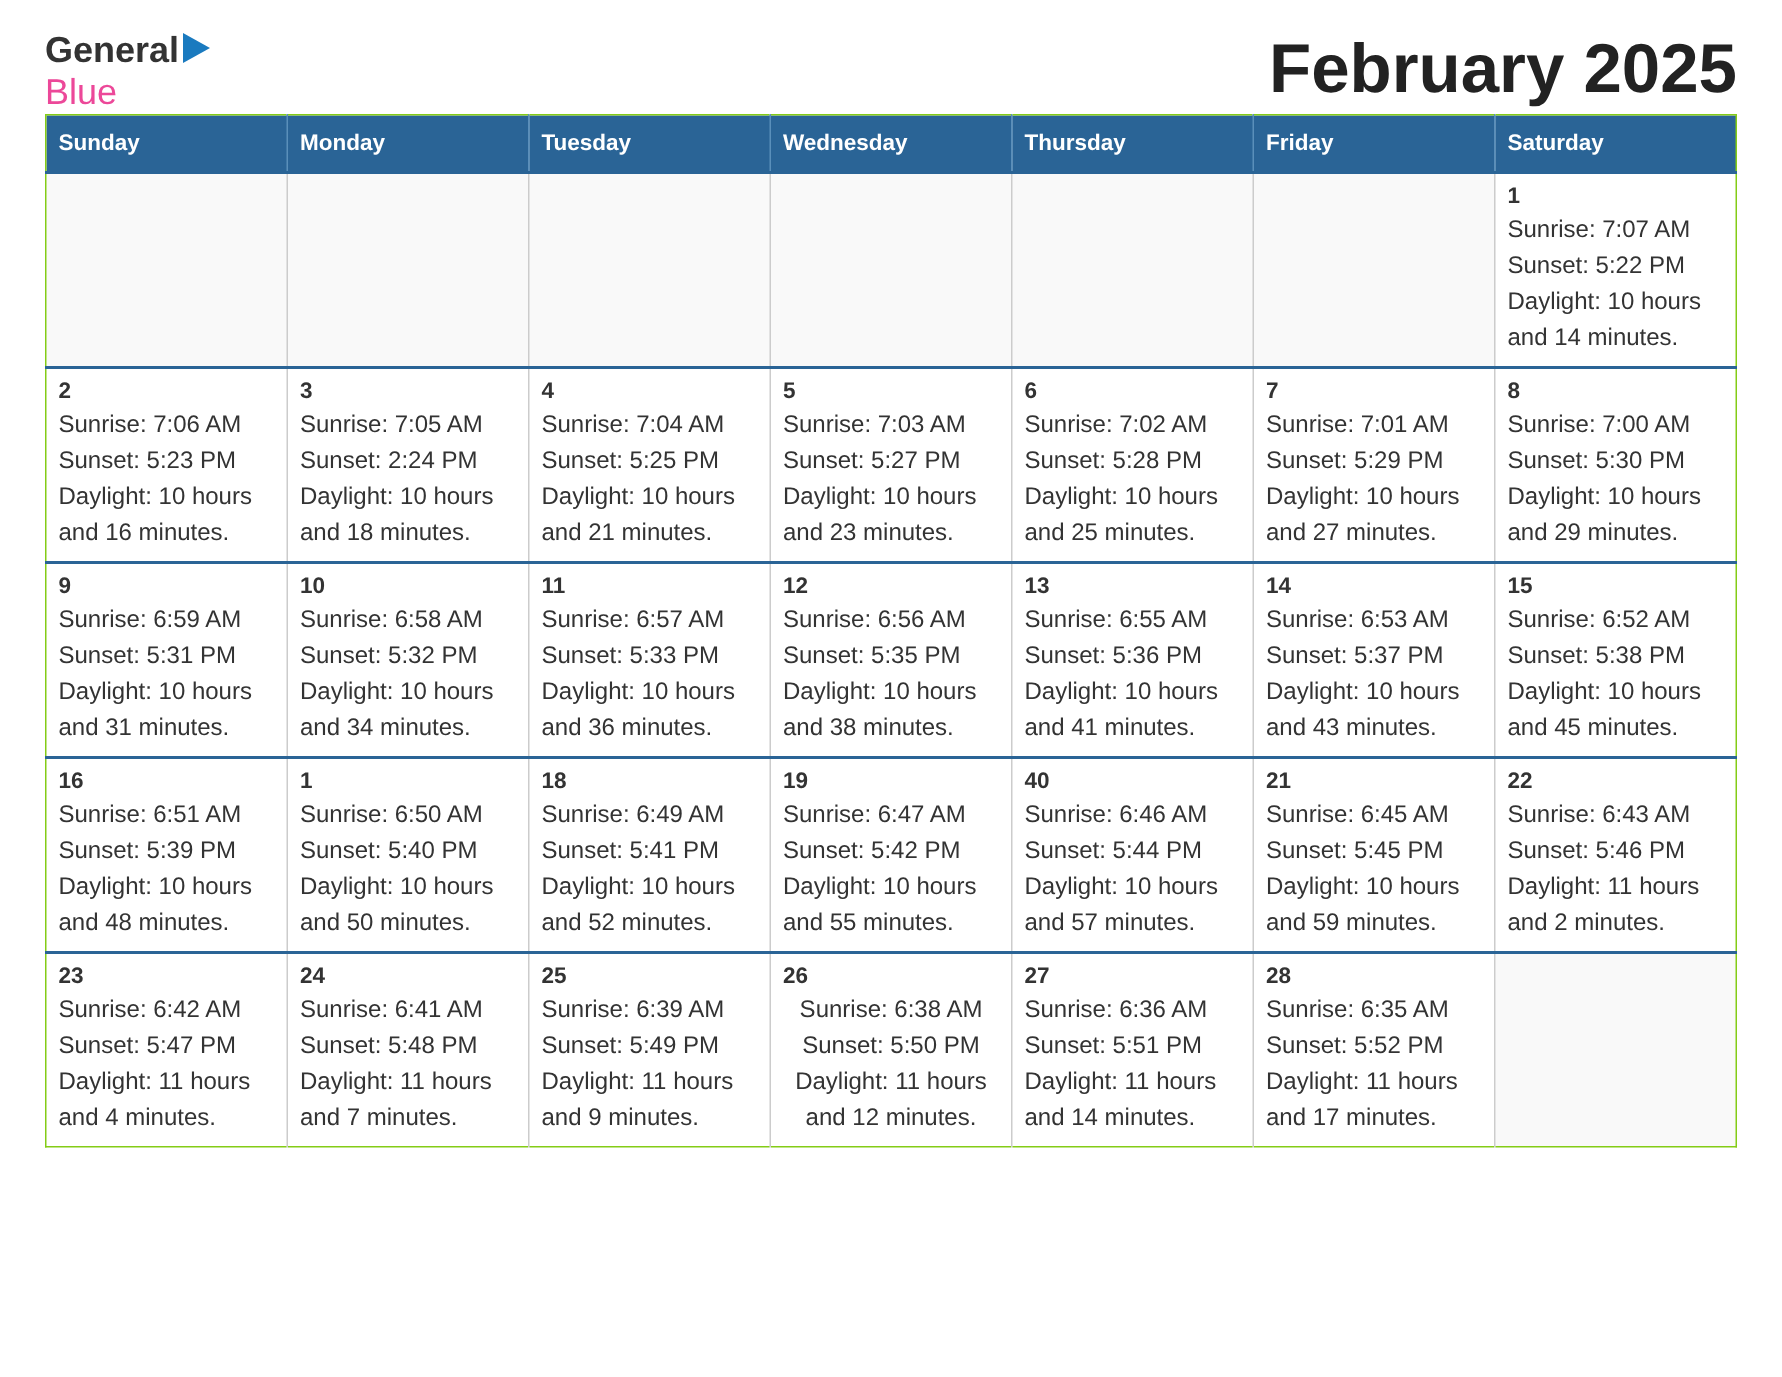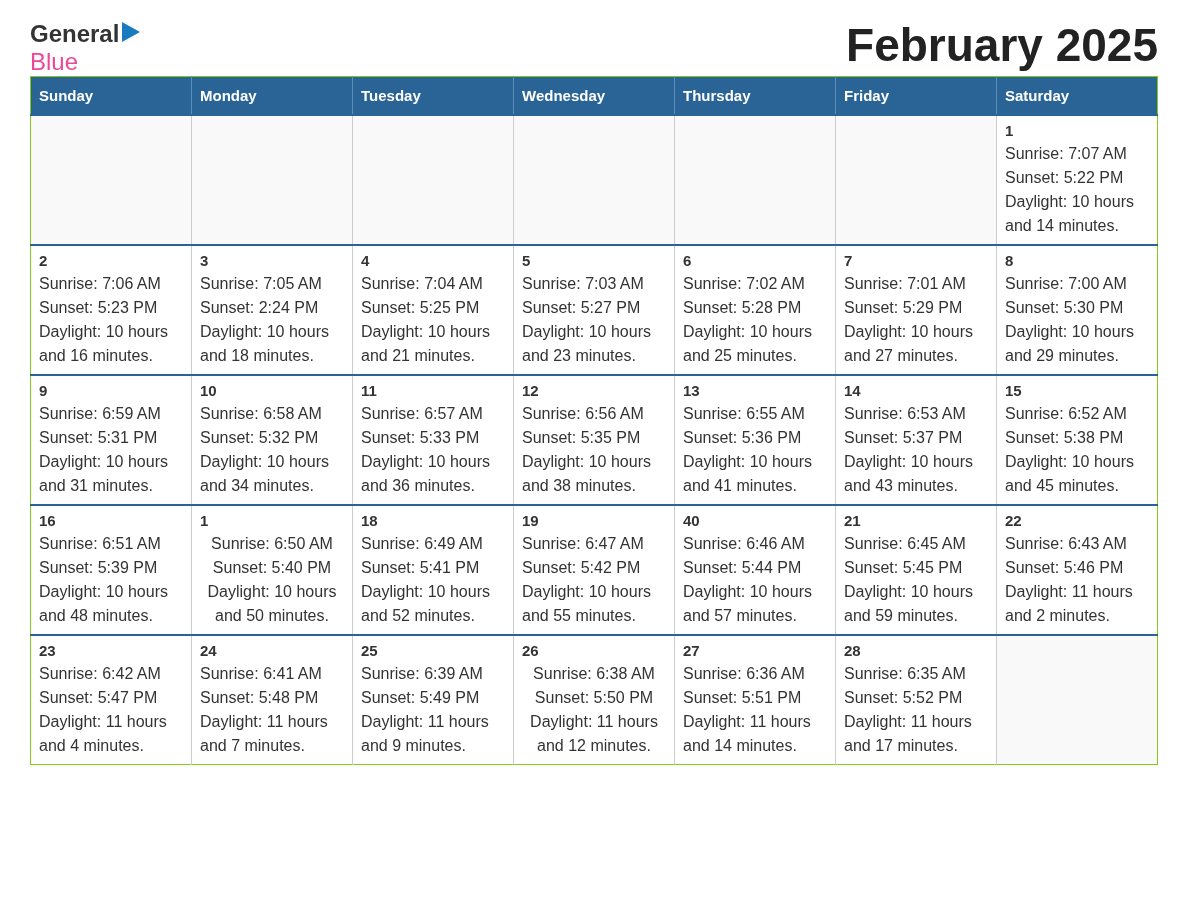--- a/index.html
+++ b/index.html
@@ -255,21 +255,21 @@
       <tr>
         <td>
           <span class="day-number">16</span>
           <div class="day-info" style="white-space: pre-line;">Sunrise: 6:51 AM
 Sunset: 5:39 PM
 Daylight: 10 hours
 and 48 minutes.</div>
         </td>
         <td>
           <span class="day-number">1</span>
-          <div class="day-info" style="white-space: pre-line; text-align: center;">Sunrise: 6:50 AM
+          <div class="day-info" style="white-space: pre-line;">Sunrise: 6:50 AM
 Sunset: 5:40 PM
 Daylight: 10 hours
 and 50 minutes.</div>
         </td>
         <td>
           <span class="day-number">18</span>
           <div class="day-info" style="white-space: pre-line;">Sunrise: 6:49 AM
 Sunset: 5:41 PM
 Daylight: 10 hours
 and 52 minutes.</div>

